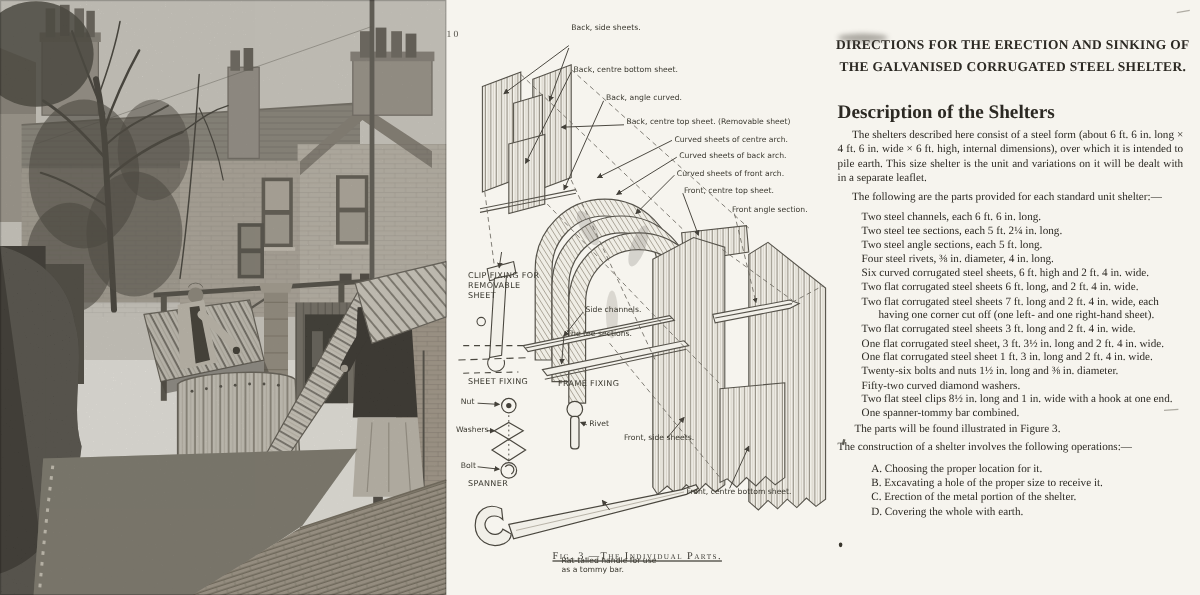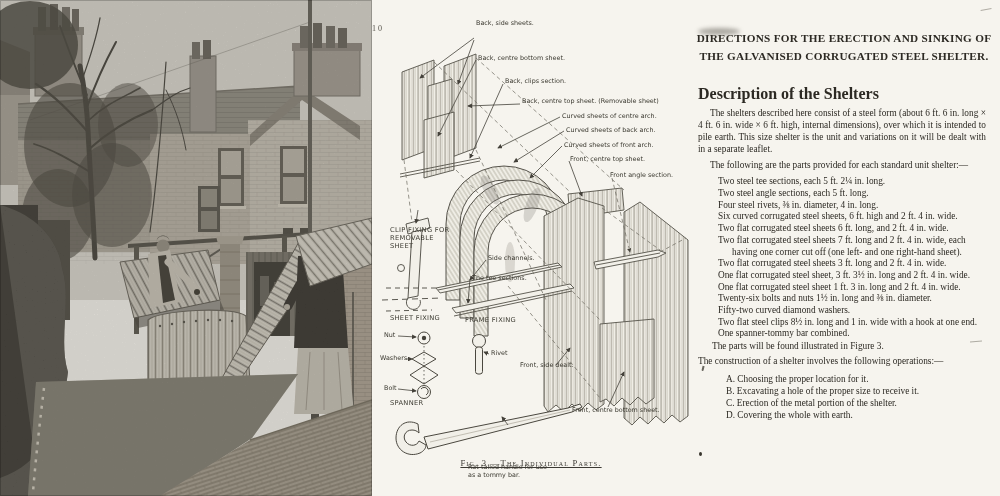--- a/index.html
+++ b/index.html
@@ -378,37 +378,37 @@
         <line x1="34" y1="359" x2="40" y2="359" marker-end="url(#ah)"></line>
         <line x1="26" y1="389" x2="44" y2="391" marker-end="url(#ah)"></line>
         <line x1="117" y1="354" x2="112" y2="352" marker-end="url(#ah)"></line>
         <line x1="136" y1="425" x2="130" y2="417" marker-end="url(#ah)"></line>
         <line x1="46" y1="210" x2="44" y2="223" marker-end="url(#ah)"></line>
       </g>
     </svg>
 
     <div class="dlabel" style="left:104px;top:20px">Back, side sheets.</div>
     <div class="dlabel" style="left:106px;top:55px">Back, centre bottom sheet.</div>
-    <div class="dlabel" style="left:133px;top:78px">Back, clips section.</div>
+    <div class="dlabel" style="left:133px;top:78px">Back, angle curved.</div>
     <div class="dlabel" style="left:150px;top:98px">Back, centre top sheet. (Removable sheet)</div>
     <div class="dlabel" style="left:190px;top:113px">Curved sheets of centre arch.</div>
     <div class="dlabel" style="left:194px;top:127px">Curved sheets of back arch.</div>
     <div class="dlabel" style="left:192px;top:142px">Curved sheets of front arch.</div>
     <div class="dlabel" style="left:198px;top:156px">Front, centre top sheet.</div>
     <div class="dlabel" style="left:238px;top:172px">Front angle section.</div>
     <div class="dlabel caps wrap" style="left:18px;top:186px;width:62px">CLIP FIXING FOR REMOVABLE SHEET</div>
     <div class="dlabel" style="left:116px;top:255px">Side channels.</div>
     <div class="dlabel" style="left:100px;top:275px">The tee sections.</div>
     <div class="dlabel caps" style="left:18px;top:314px">SHEET FIXING</div>
     <div class="dlabel" style="left:12px;top:332px">Nut</div>
     <div class="dlabel" style="left:8px;top:355px">Washers</div>
     <div class="dlabel" style="left:12px;top:385px">Bolt</div>
     <div class="dlabel caps" style="left:93px;top:316px">FRAME FIXING</div>
     <div class="dlabel" style="left:119px;top:350px">Rivet</div>
-    <div class="dlabel" style="left:148px;top:362px">Front, side dealt.</div>
+    <div class="dlabel" style="left:148px;top:362px">Front, side sheets.</div>
     <div class="dlabel caps" style="left:18px;top:399px">SPANNER</div>
     <div class="dlabel wrap ctr" style="left:96px;top:424px;width:88px">Rat-tailed handle for use as a tommy bar.</div>
     <div class="dlabel" style="left:200px;top:407px">Front, centre bottom sheet.</div>
 
     <div class="caption">Fig. 3.—The Individual Parts.</div>
   </div>
 
   <div class="text-page">
     <div class="smudge"></div>
     <div class="mark-tr"></div>
@@ -420,20 +420,21 @@
       <span>DIRECTIONS FOR THE ERECTION AND SINKING OF</span><br>
       <span>THE GALVANISED CORRUGATED STEEL SHELTER.</span>
     </h1>
 
     <div class="section-heading">Description of the Shelters</div>
 
     <p class="para indent">The shelters described here consist of a steel form (about 6 ft. 6 in. long × 4 ft. 6 in. wide × 6 ft. high, internal dimensions), over which it is intended to pile earth.  This size shelter is the unit and variations on it will be dealt with in a separate leaflet.</p>
     <p class="para indent">The following are the parts provided for each standard unit shelter:—</p>
 
     <div class="parts-list">
+        <div class="part-line">Two steel channels, each 6 ft. 6 in. long.</div>
         <div class="part-line">Two steel tee sections, each 5 ft. 2¼ in. long.</div>
         <div class="part-line">Two steel angle sections, each 5 ft. long.</div>
         <div class="part-line">Four steel rivets, ⅜ in. diameter, 4 in. long.</div>
         <div class="part-line">Six curved corrugated steel sheets, 6 ft. high and 2 ft. 4 in. wide.</div>
         <div class="part-line">Two flat corrugated steel sheets 6 ft. long, and 2 ft. 4 in. wide.</div>
         <div class="part-line">Two flat corrugated steel sheets 7 ft. long and 2 ft. 4 in. wide, each having one corner cut off (one left- and one right-hand sheet).</div>
         <div class="part-line">Two flat corrugated steel sheets 3 ft. long and 2 ft. 4 in. wide.</div>
         <div class="part-line">One flat corrugated steel sheet, 3 ft. 3½ in. long and 2 ft. 4 in. wide.</div>
         <div class="part-line">One flat corrugated steel sheet 1 ft. 3 in. long and 2 ft. 4 in. wide.</div>
         <div class="part-line">Twenty-six bolts and nuts 1½ in. long and ⅜ in. diameter.</div>

